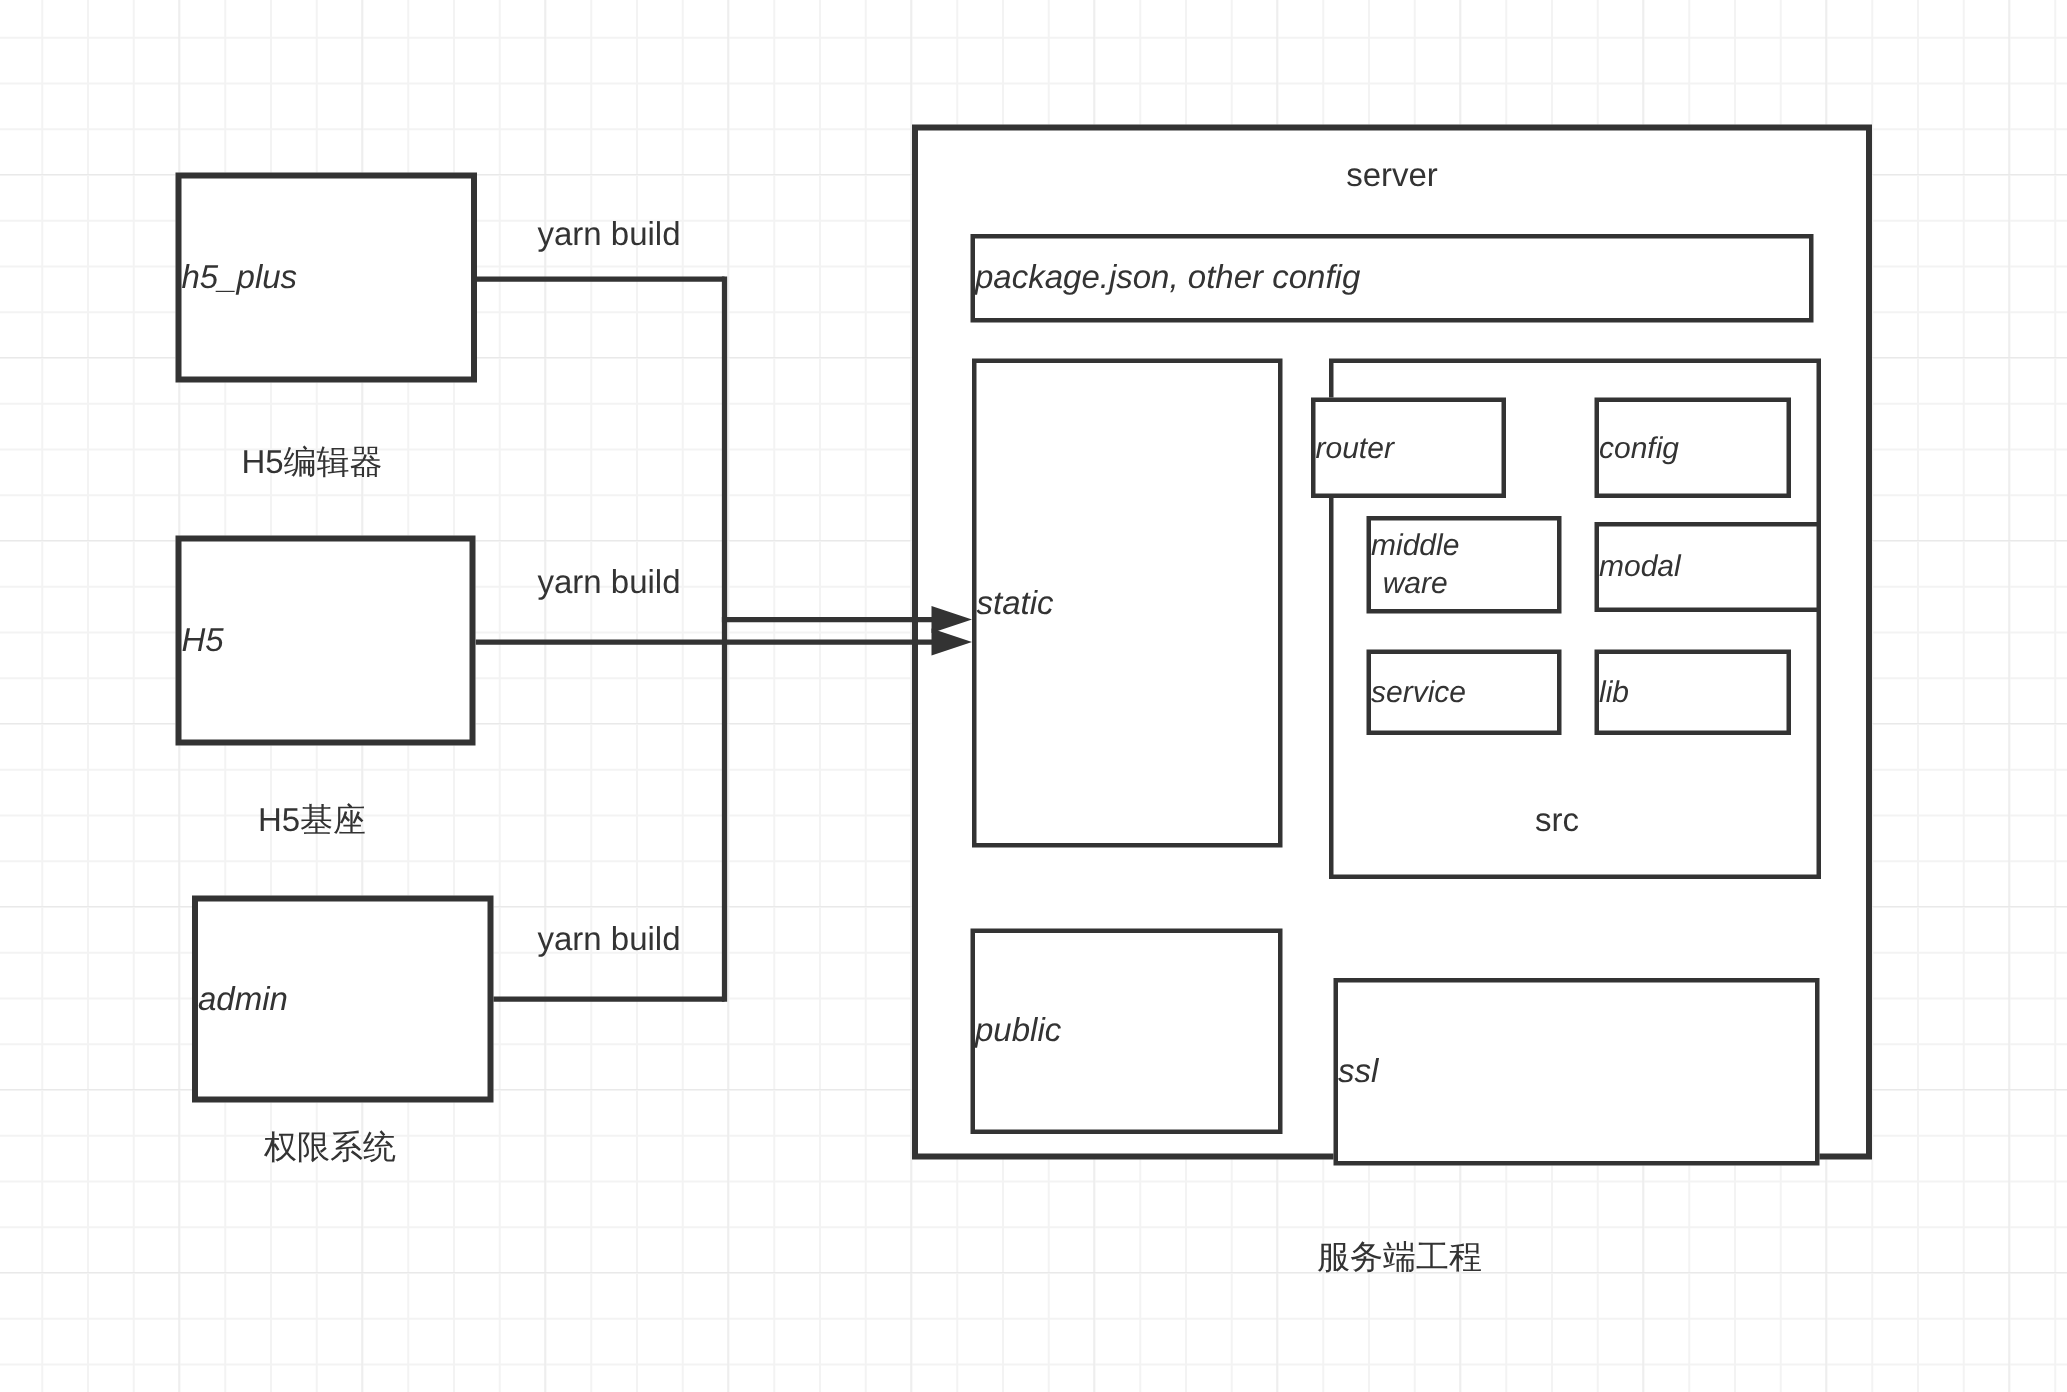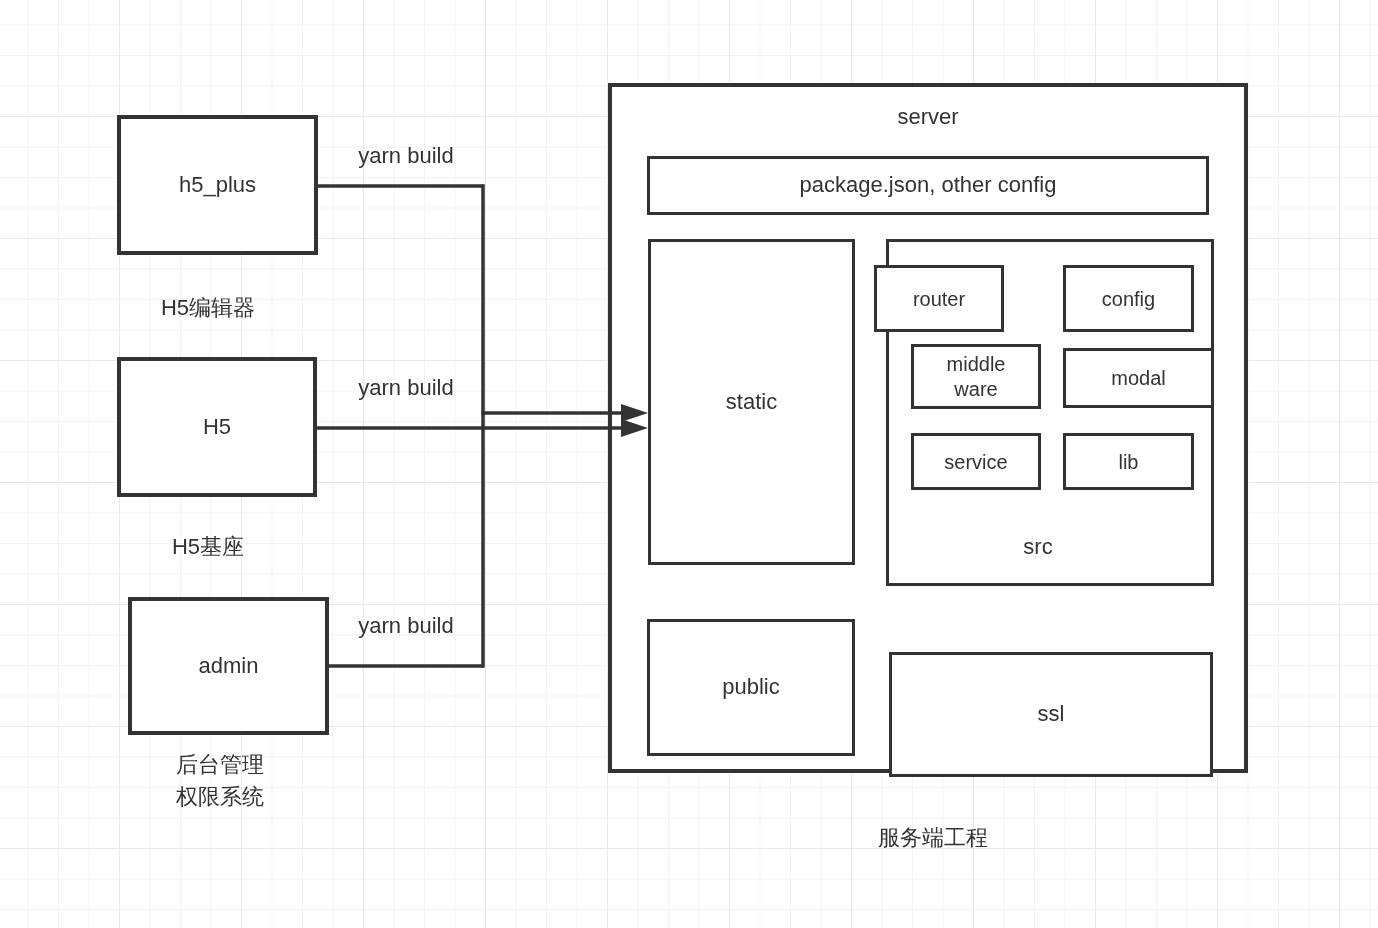--- a/index.html
+++ b/index.html
@@ -33,25 +33,26 @@
   }
   .wires path { stroke: #333333; stroke-width: 3.5; fill: none; }
   .wires polygon { fill: #333333; stroke: none; }
   .node {
     position: absolute;
     box-sizing: border-box;
     border: 3px solid #333333;
     background: #ffffff;
     display: flex;
     align-items: center;
-    justify-content: center;
+    justify-content: flex-start;
     text-align: center;
     font-size: 22px;
     z-index: 3;
     line-height: 1.3;
+    font-style: italic;
   }
   .node.thick { border-width: 4px; }
   .node.small { font-size: 20px; }
   .group { z-index: 1; }           
   .subgroup { z-index: 3; }        
   .label {
     position: absolute;
     z-index: 4;
     font-size: 22px;
     line-height: 28px;
@@ -109,21 +110,20 @@
 
   <div class="node thick" id="n-h5">
     <span>H5</span>
   </div>
   <div class="label" id="cap-h5">H5基座</div>
 
   <div class="node thick" id="n-admin">
     <span>admin</span>
   </div>
   <div class="label two-line" id="cap-admin">
-    <div>后台管理</div>
     <div>权限系统</div>
   </div>
 
   <div class="label" id="el-1">yarn build</div>
   <div class="label" id="el-2">yarn build</div>
   <div class="label" id="el-3">yarn build</div>
 
   <div class="label" id="cap-server-title">server</div>
 
   <div class="node" id="n-package">

